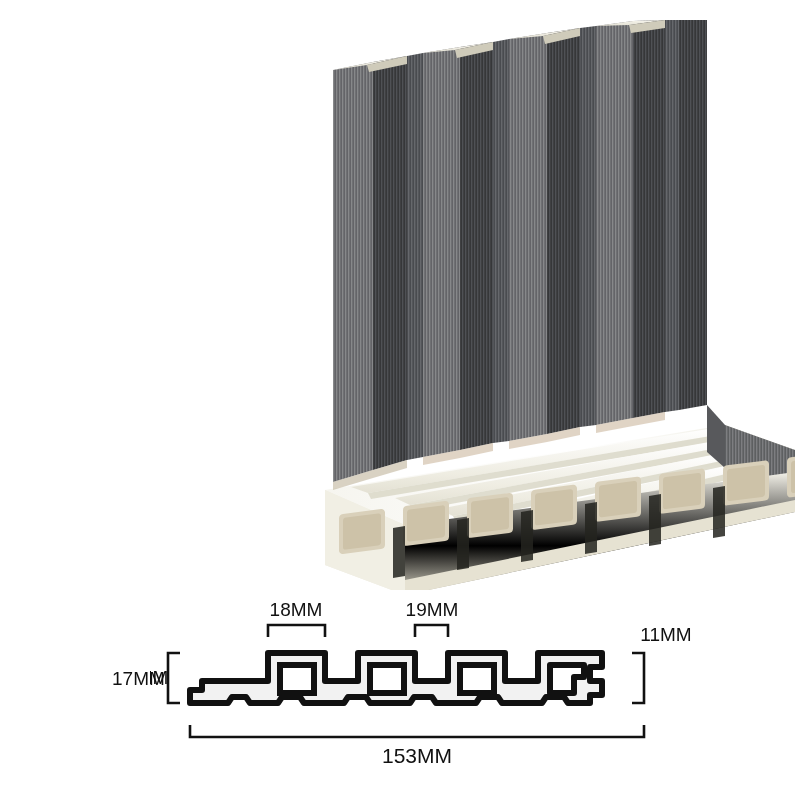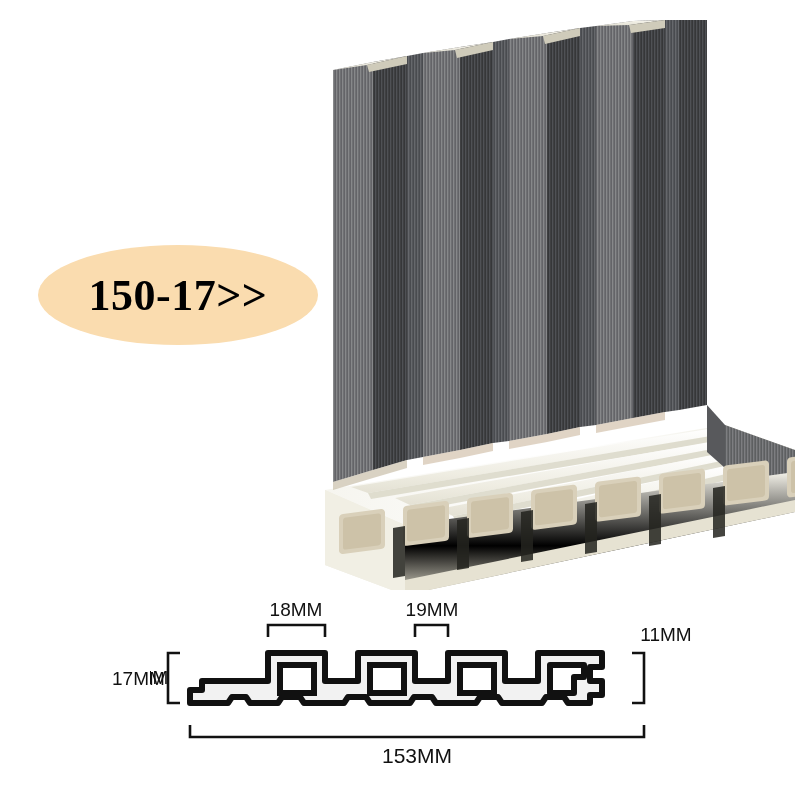--- a/index.html
+++ b/index.html
@@ -60,23 +60,20 @@
     height: 190px;
     text-decoration: underline;
   }
   #diagram svg { display: block; }
 </style>
 </head>
 <body>
 
 <div id="stage">
 
-  <div id="badge">
-    <span id="badge-label">150-17&gt;&gt;</span>
-  </div>
 
   <div id="product">
     <svg width="540" height="570" viewBox="0 0 540 570" xmlns="http://www.w3.org/2000/svg">
       <defs>
 
         <pattern id="grainDark" width="3" height="10" patternUnits="userSpaceOnUse">
           <rect width="3" height="10" fill="#3f4042"></rect>
           <rect x="0" width="1" height="10" fill="#54565a" opacity="0.75"></rect>
           <rect x="2" width="0.6" height="10" fill="#2c2d2f" opacity="0.8"></rect>
         </pattern>

